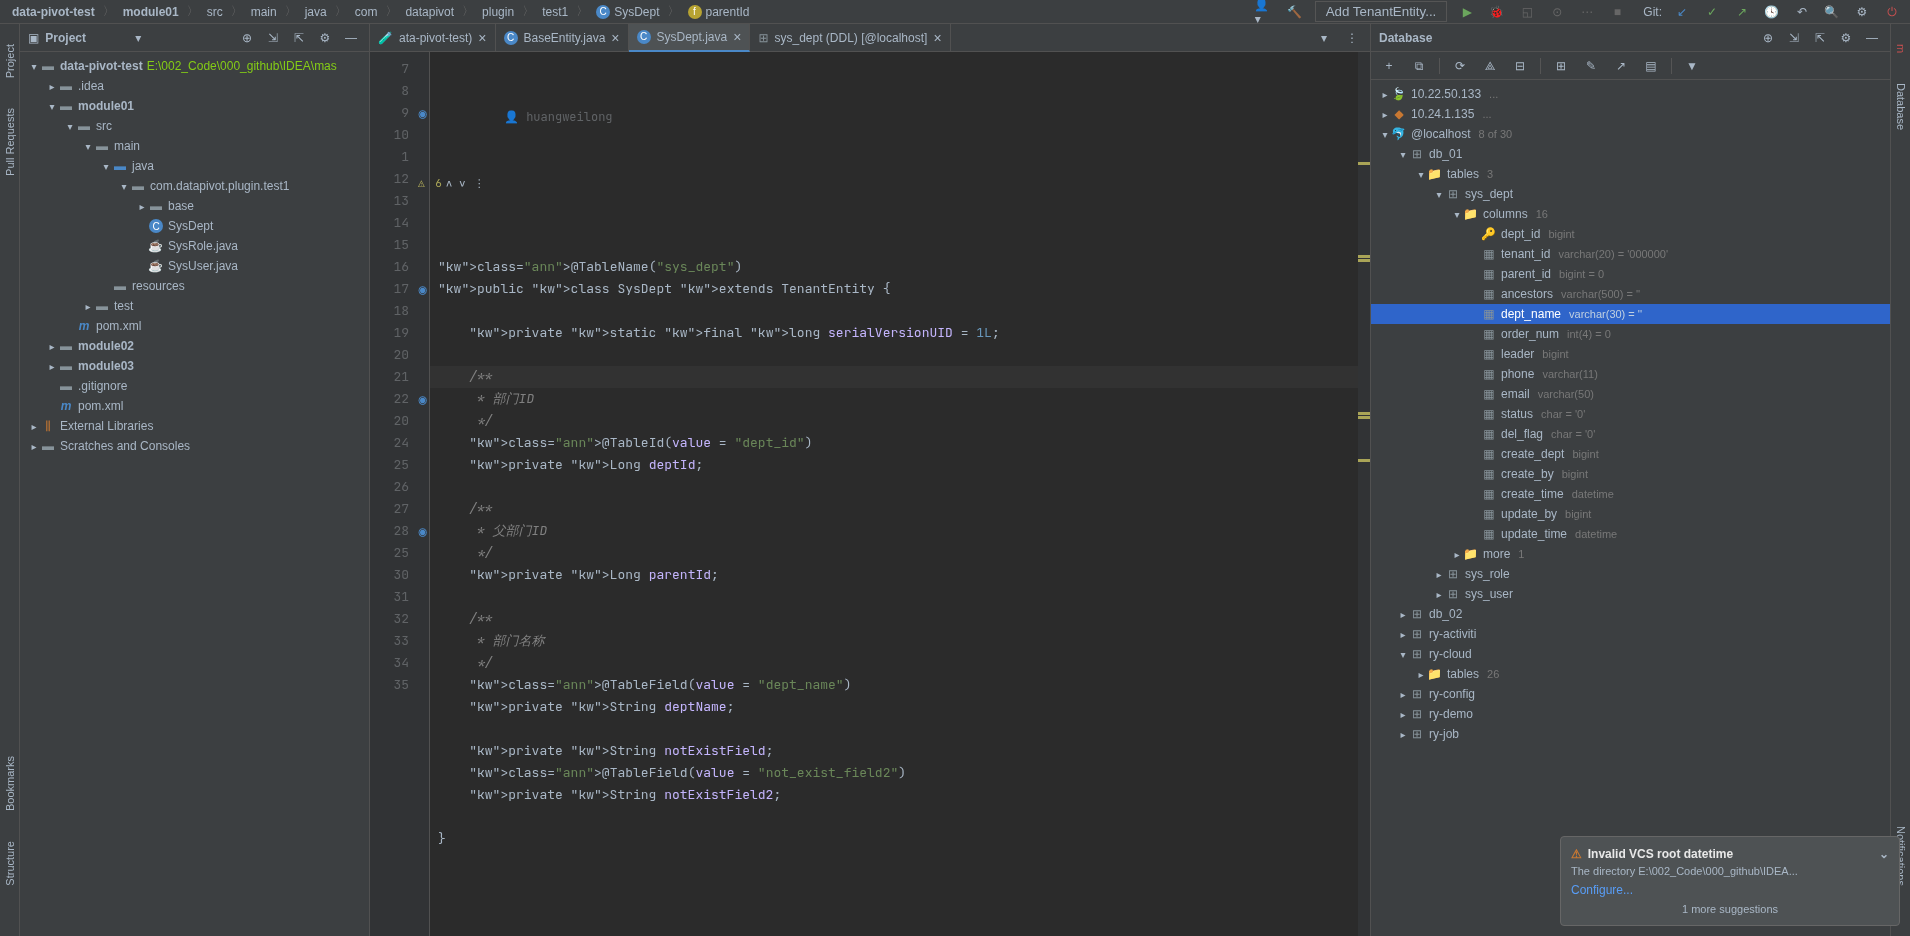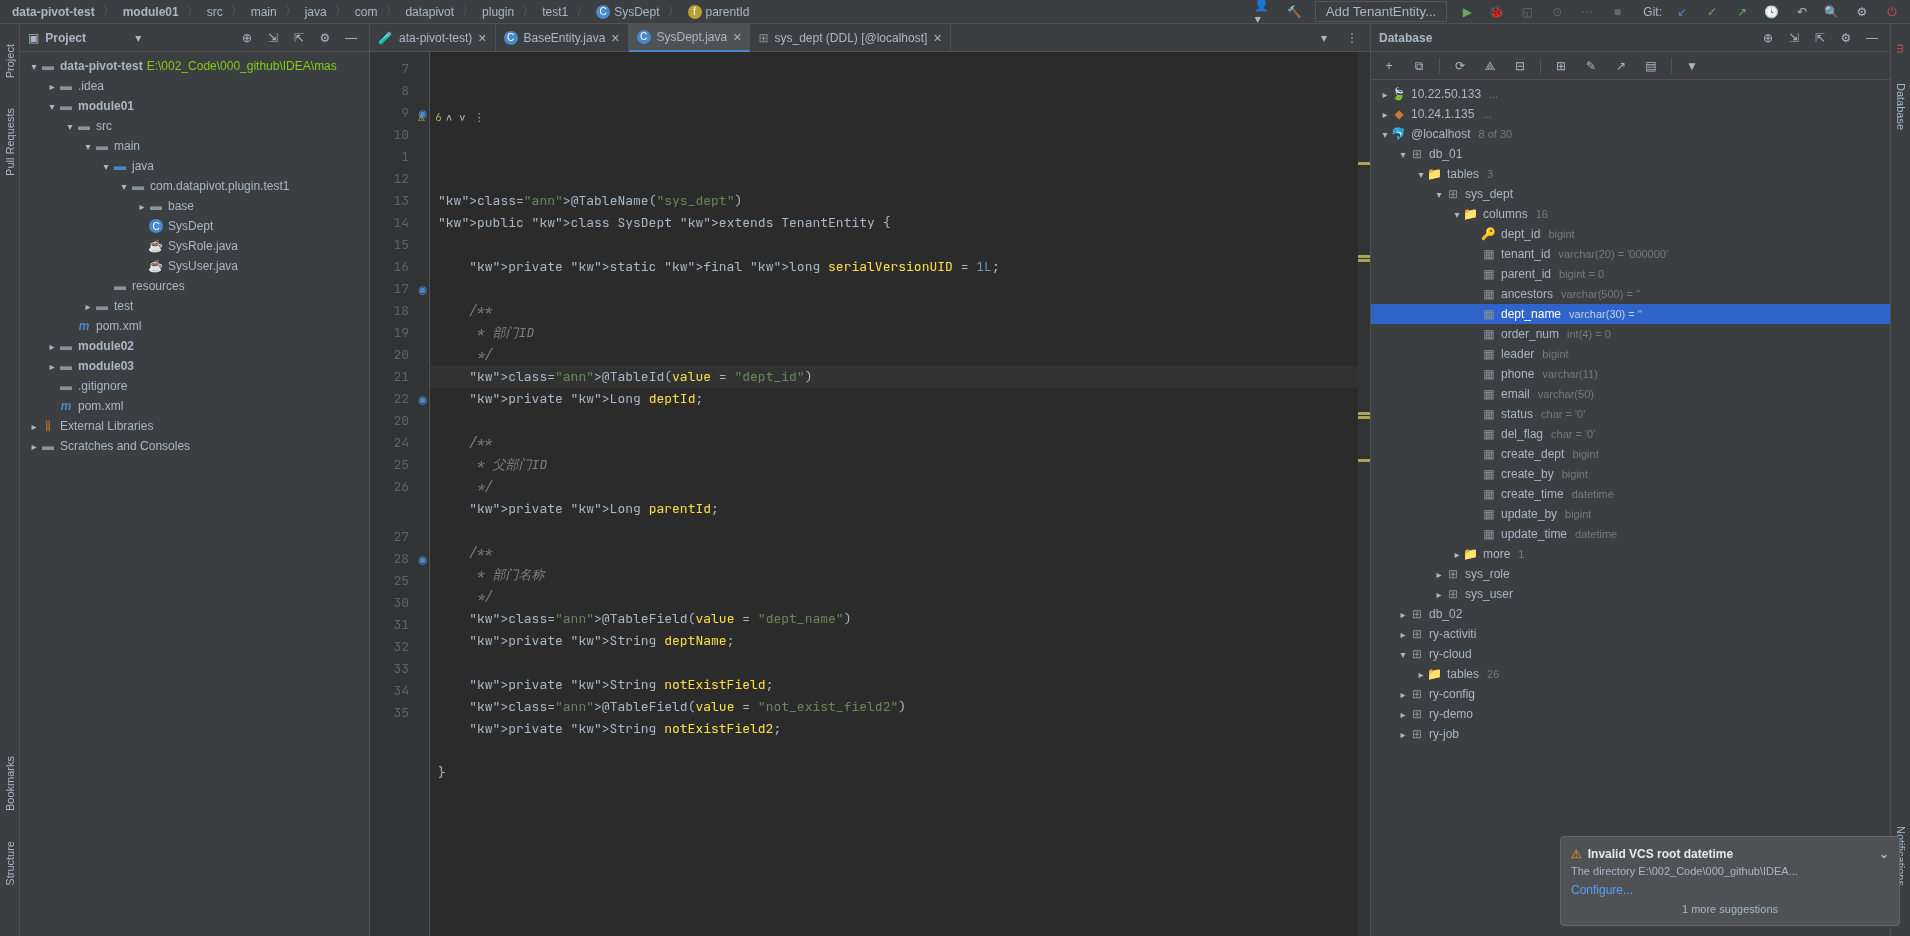--- a/index.html
+++ b/index.html
@@ -34,21 +34,21 @@
 .tab-close { color: #a9b7c6; font-size: 14px; }
 .tab-more { margin-left: auto; padding: 0 8px; display: flex; gap: 8px; }
 .editor-body { flex: 1; display: flex; position: relative; font-family: "JetBrains Mono", Consolas, monospace; font-size: 13px; }
 .gutter { width: 60px; background: #313335; border-right: 1px solid #515151; text-align: right; padding-right: 20px; color: #606366; line-height: 22px; padding-top: 6px; }
 .author-badge { position: absolute; top: 4px; left: 66px; color: #606366; font-size: 12px; }
 .code-area { flex: 1; padding: 6px 8px; line-height: 22px; white-space: pre; position: relative; }
 .code-area > div { position: relative; z-index: 1; }
 .str { color: #6a8759; }
 .type { color: #a9b7c6; }
 .comm { color: #808080; font-style: italic; }
-.field { color: #fde047; }
+.field { color: #c4b5fd; }
 .num { color: #6897bb; }
 .right-marks { width: 12px; background: #313335; }
 .mark-y { background: #a9a457; height: 3px; margin-top: 2px; }
 .inspect { position: absolute; top: 4px; right: 20px; color: #a9a457; font-size: 11px; display: flex; align-items: center; gap: 4px; }
 .database-panel { width: 520px; background: #3c3f41; border-left: 1px solid #515151; display: flex; flex-direction: column; }
 .db-toolbar { height: 28px; display: flex; align-items: center; padding: 0 8px; gap: 10px; border-bottom: 1px solid #515151; }
 .db-tree { flex: 1; overflow: auto; padding: 4px 0; position: relative; }
 .db-item { display: flex; align-items: center; height: 20px; cursor: pointer; white-space: nowrap; }
 .db-item.selected { background: #2f65ca; color: #fff; }
 .col-meta { color: #787878; margin-left: 8px; font-size: 11px; }
@@ -280,31 +280,32 @@
           <div style="position: relative;">17<span style="position:absolute;right:-18px;color:#4a88c7;font-size:14px">◉</span></div>
           <div style="position: relative;">18</div>
           <div style="position: relative;">19</div>
           <div style="position: relative;">20</div>
           <div style="position: relative;">21<span style="position:absolute;right:-38px;color:#e8bf6a;font-size:14px">💡</span></div>
           <div style="position: relative;">22<span style="position:absolute;right:-18px;color:#4a88c7;font-size:14px">◉</span></div>
           <div style="position: relative;">20</div>
           <div style="position: relative;">24</div>
           <div style="position: relative;">25</div>
           <div style="position: relative;">26</div>
-          <div style="position: relative; margin-top: 28px;">27</div>
+          <div style="position: relative;">27</div>
           <div style="position: relative;">28<span style="position:absolute;right:-18px;color:#4a88c7;font-size:14px">◉</span></div>
           <div style="position: relative;">25</div>
           <div style="position: relative;">30</div>
           <div style="position: relative;">31</div>
           <div style="position: relative;">32</div>
           <div style="position: relative;">33</div>
           <div style="position: relative;">34</div>
           <div style="position: relative;">35</div>
         </div>
       <div class="code-area" id="code-area">
+        <div class="author-badge">👤 <span>huangweilong</span></div>
         <div class="inspect">⚠ <span>6</span> <span style="color:#a9b7c6">∧ ∨</span> <span style="color:#a9b7c6;margin-left:4px">⋮</span></div>
       <div style="position: absolute; left: 0px; right: 0px; height: 22px; background: rgb(50, 50, 50); top: 314px; z-index: 0;"></div><div style="height: 22px; margin-top: 0px;">&nbsp;</div><div style="height: 22px;"><span <span="" class="&lt;span">"kw"</span>&gt;class=<span class="str">"ann"</span>&gt;@TableName(<span class="str">"sys_dept"</span>)</div><div style="height: 22px;"><span class="&lt;span">"kw"</span>&gt;public <span class="&lt;span">"kw"</span>&gt;class <span class="type">SysDept</span> <span class="&lt;span">"kw"</span>&gt;extends <span class="type">TenantEntity</span> {</div><div style="height: 22px;">&nbsp;</div><div style="height: 22px;">    <span class="&lt;span">"kw"</span>&gt;private <span class="&lt;span">"kw"</span>&gt;static <span class="&lt;span">"kw"</span>&gt;final <span class="&lt;span">"kw"</span>&gt;long <span class="field">serialVersionUID</span> = <span class="num">1L</span>;</div><div style="height: 22px;">&nbsp;</div><div style="height: 22px;"><span class="comm">    /**</span></div><div style="height: 22px;"><span class="comm">     * 部门ID</span></div><div style="height: 22px;"><span class="comm">     */</span></div><div style="height: 22px;">    <span <span="" class="&lt;span">"kw"</span>&gt;class=<span class="str">"ann"</span>&gt;@TableId(<span class="field">value</span> = <span class="str">"dept_id"</span>)</div><div style="height: 22px;">    <span class="&lt;span">"kw"</span>&gt;private <span class="&lt;span">"kw"</span>&gt;Long <span class="field">deptId</span>;</div><div style="height: 22px;">&nbsp;</div><div style="height: 22px;"><span class="comm">    /**</span></div><div style="height: 22px;"><span class="comm">     * 父部门ID</span></div><div style="height: 22px;"><span class="comm">     */</span></div><div style="height: 22px;">    <span class="&lt;span">"kw"</span>&gt;private <span class="&lt;span">"kw"</span>&gt;Long <span class="field">parentId</span>;</div><div style="height: 22px;">&nbsp;</div><div style="height: 22px;"><span class="comm">    /**</span></div><div style="height: 22px;"><span class="comm">     * 部门名称</span></div><div style="height: 22px;"><span class="comm">     */</span></div><div style="height: 22px;">    <span <span="" class="&lt;span">"kw"</span>&gt;class=<span class="str">"ann"</span>&gt;@TableField(<span class="field">value</span> = <span class="str">"dept_name"</span>)</div><div style="height: 22px;">    <span class="&lt;span">"kw"</span>&gt;private <span class="&lt;span">"kw"</span>&gt;String <span class="field">deptName</span>;</div><div style="height: 22px;">&nbsp;</div><div style="height: 22px;">    <span class="&lt;span">"kw"</span>&gt;private <span class="&lt;span">"kw"</span>&gt;String <span class="field">notExistField</span>;</div><div style="height: 22px;">    <span <span="" class="&lt;span">"kw"</span>&gt;class=<span class="str">"ann"</span>&gt;@TableField(<span class="field">value</span> = <span class="str">"not_exist_field2"</span>)</div><div style="height: 22px;">    <span class="&lt;span">"kw"</span>&gt;private <span class="&lt;span">"kw"</span>&gt;String <span class="field">notExistField2</span>;</div><div style="height: 22px;">&nbsp;</div><div style="height: 22px;">}</div><div style="height: 22px;">&nbsp;</div></div>
       <div class="right-marks">
         <div class="mark-y" style="margin-top:110px"></div>
         <div class="mark-y" style="margin-top:90px"></div>
         <div class="mark-y" style="margin-top:1px"></div>
         <div class="mark-y" style="margin-top:150px"></div>
         <div class="mark-y" style="margin-top:1px"></div>
         <div class="mark-y" style="margin-top:40px"></div>
       </div>

